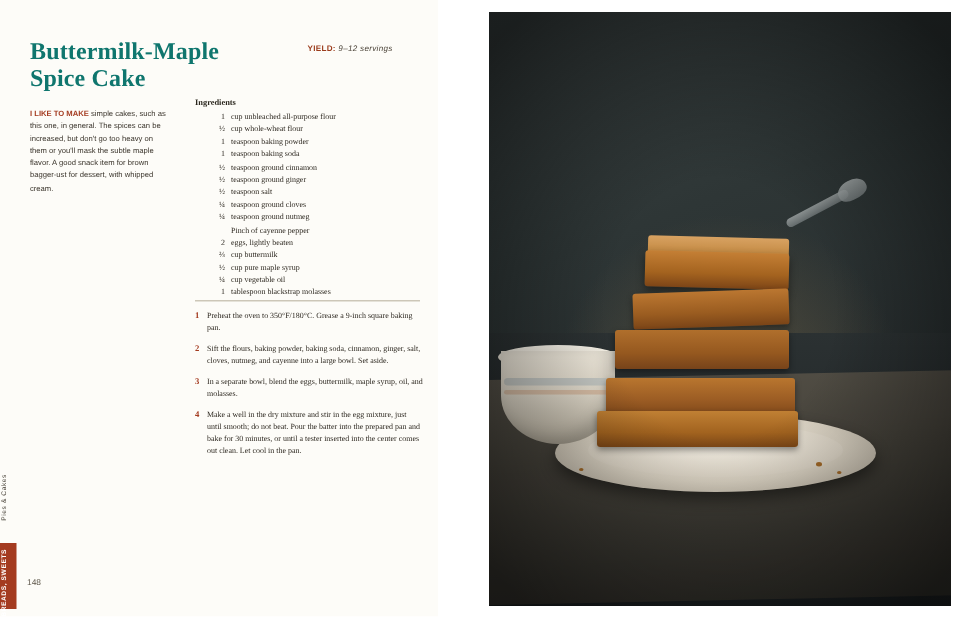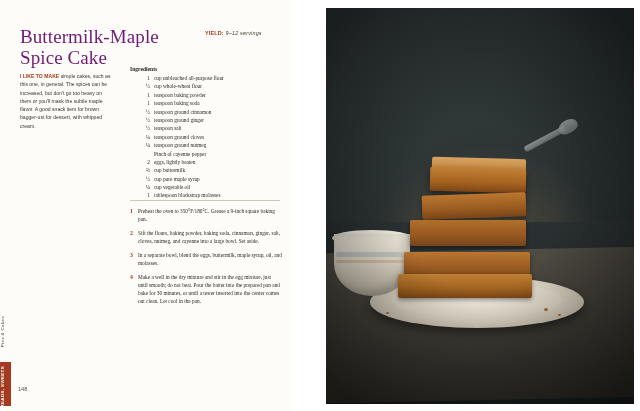--- a/index.html
+++ b/index.html
@@ -16,24 +16,24 @@
     position:absolute;left:0;top:0;width:292px;height:411px;
     background:#fdfcf8;
   }
   .gutter{
     position:absolute;left:292px;top:0;width:28px;height:411px;
     background:#ffffff;
   }
   .title{
     position:absolute;left:20px;top:26px;width:160px;
     font-family:"Liberation Serif", serif;
-    font-weight:normal;
-    font-size:19px;
+    font-weight:bold;
+    font-size:16px;
     line-height:1.12;
-    color:#701a75;
+    color:#0f766e;
     letter-spacing:.1px;
   }
   .yield{
     position:absolute;left:205px;top:30px;
     font-size:5.4px;
     color:#9b3c1c;
     letter-spacing:.2px;
     font-family:"Liberation Sans", sans-serif;
   }
   .yield b{font-weight:bold;}

